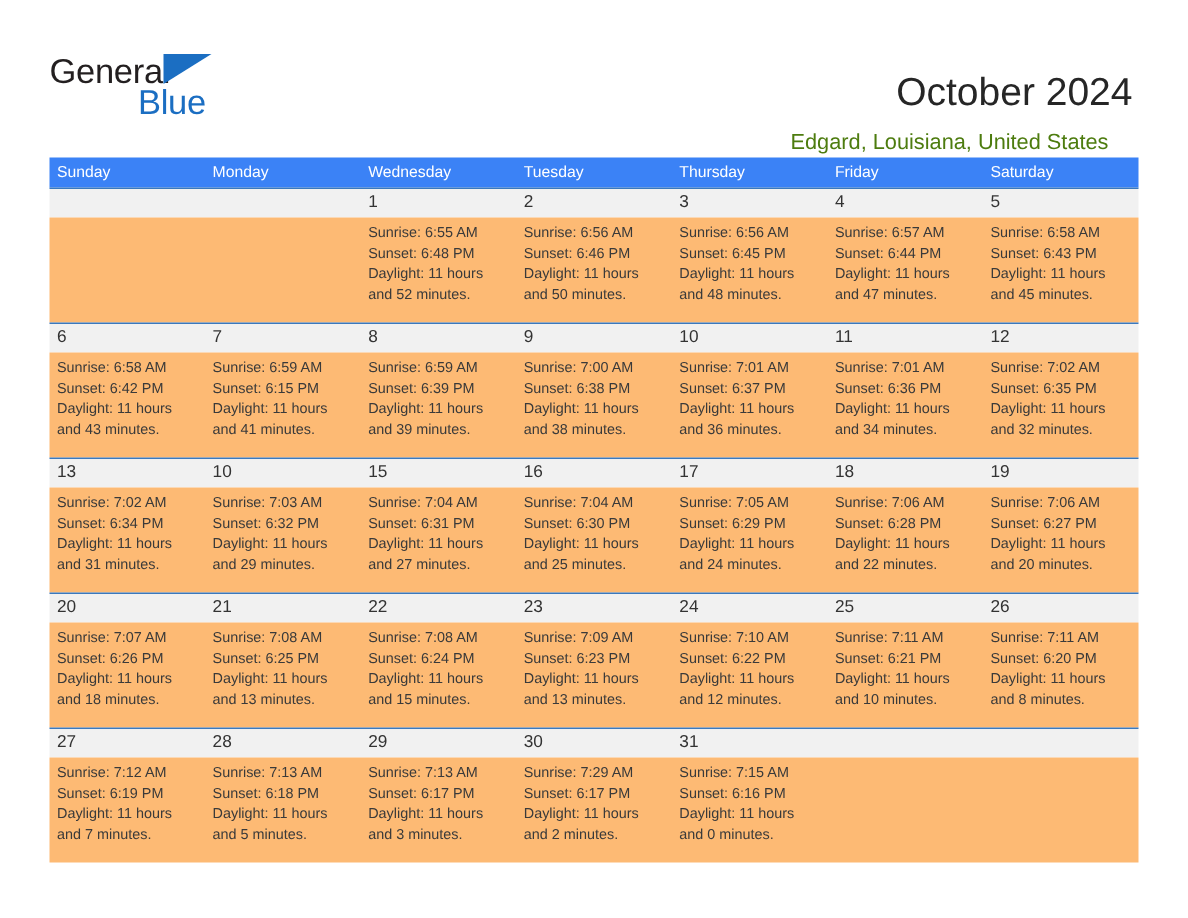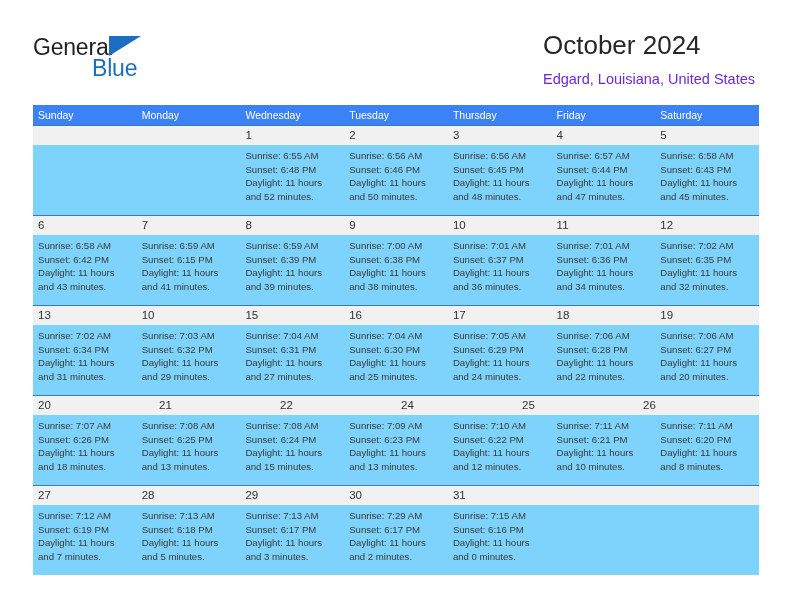--- a/index.html
+++ b/index.html
@@ -60,35 +60,36 @@
     top: 21px;
     font-size: 23px;
     letter-spacing: -0.2px;
     color: #1b6ec2;
     line-height: 26px;
   }
 
   .title-block {
     position: absolute;
     right: 0;
-    top: 0;
+    top: 16px;
+    text-align: right;
   }
   .cal-title {
     font-size: 26px;
     color: #262626;
     line-height: 34px;
     font-weight: normal;
     margin: 0;
     letter-spacing: 0px;
   }
   .cal-subtitle {
     font-size: 14.5px;
-    color: #6d28d9;
+    color: #4d7c0f;
     line-height: 22px;
-    margin: 6px 0 0 0;
+    margin: 6px 16px 0 0;
     font-weight: normal;
   }
 
   
   .calendar {
     position: absolute;
     left: 33px;
     top: 105px;
     width: 726px;
   }
@@ -112,21 +113,21 @@
   .week:first-of-type {
     border-top: none;
   }
   .week-nums {
     display: flex;
     background: #f1f1f1;
     height: 19px;
   }
   .week-body {
     display: flex;
-    background: #7dd3fc;
+    background: #fdba74;
     height: 70px;
     justify-content: space-between;
   }
   .cell-num {
     flex: 1 1 0;
     font-size: 11.5px;
     color: #333333;
     line-height: 19px;
     padding-left: 5px;
   }
@@ -337,20 +338,21 @@
           <div>and 20 minutes.</div>
         </div>
       </div>
     </div>
 
     <div class="week">
       <div class="week-nums">
         <div class="cell-num">20</div>
         <div class="cell-num">21</div>
         <div class="cell-num">22</div>
+        <div class="cell-num">23</div>
         <div class="cell-num">24</div>
         <div class="cell-num">25</div>
         <div class="cell-num">26</div>
       </div>
       <div class="week-body">
         <div class="cell-info">
           <div>Sunrise: 7:07 AM</div>
           <div>Sunset: 6:26 PM</div>
           <div>Daylight: 11 hours</div>
           <div>and 18 minutes.</div>

